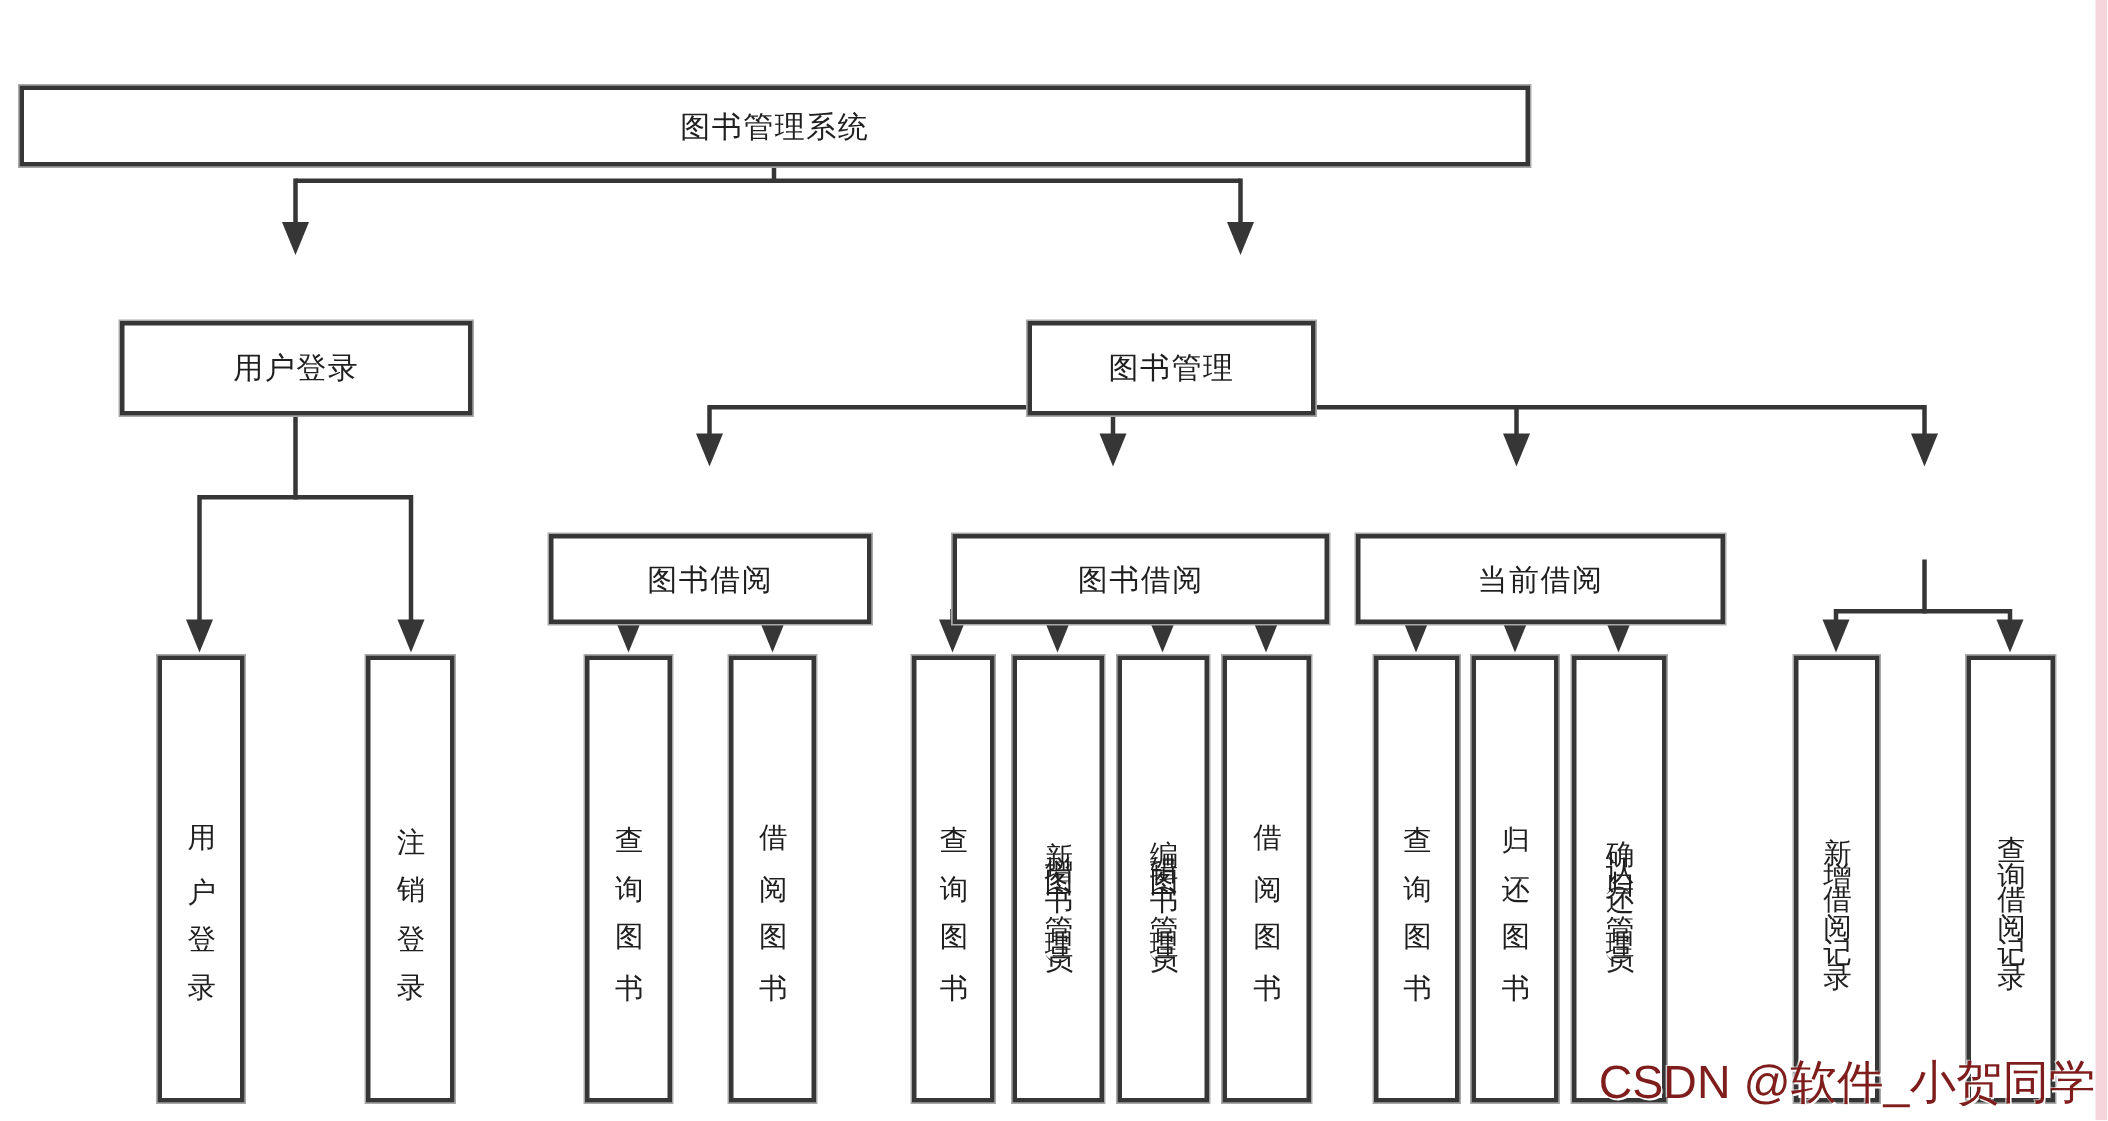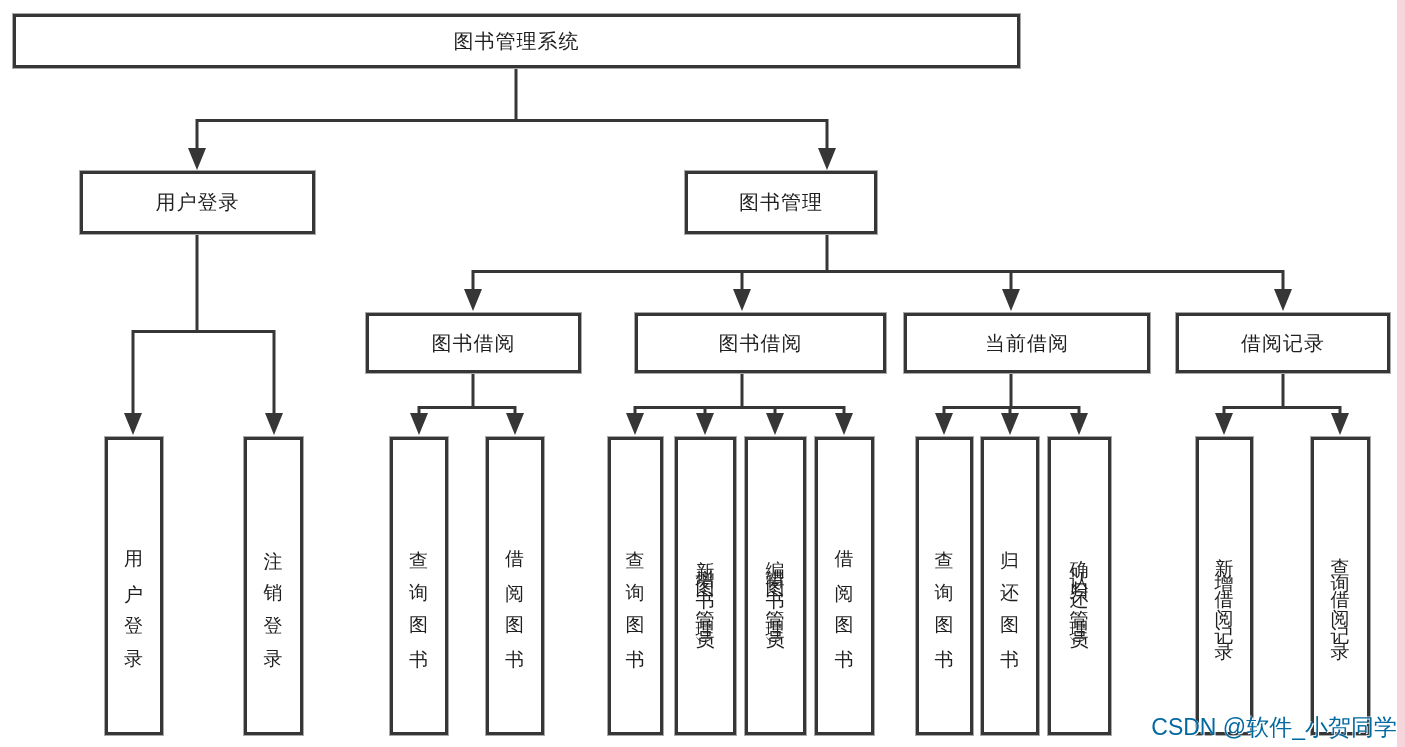--- a/index.html
+++ b/index.html
@@ -8,32 +8,32 @@
     position:relative; width:1405px; height:747px; background:#ffffff;
     font-family:"Liberation Sans", sans-serif; color:#1f1f1f; overflow:hidden;
   }
   .connectors { position:absolute; left:0; top:0; width:1405px; height:747px; }
   .box {
     position:absolute; background:#ffffff;
     border:3px solid #363636; box-shadow:0 0 0 1px #a9a9a9;
     display:flex; align-items:center; justify-content:center;
     z-index:2;
   }
-  .hbox { font-size:20px; letter-spacing:1px; white-space:nowrap; }
+  .hbox { font-size:20px; letter-spacing:1px; white-space:nowrap;margin-top:43px; }
   .vbox { top:437px; height:298px; font-size:19px; }
   .vbox span {
     writing-mode:vertical-rl; text-orientation:mixed;
     line-height:1; white-space:nowrap;
   }
   .sp4 span { letter-spacing:33px; margin-top:30px; }
   .sp6 span { letter-spacing:17px; margin-top:14px; }
   .sp9 span { letter-spacing:10px; margin-top:8px;  }
   .watermark {
     position:absolute; right:8px; bottom:4px; z-index:5;
-    font-size:23px; color:#0369a1;
+    font-size:31px; color:#7f1d1d;
     text-shadow:1px 1px 0 #ffffff, -1px -1px 0 rgba(255,255,255,.6);
     white-space:nowrap;
   }
   .edge-strip {
     position:absolute; right:0; top:0; width:8px; height:747px;
     background:#f6d6dc; z-index:6;
   }
 </style>
 </head>
 <body>
@@ -107,21 +107,20 @@
   </svg>
 
   <div class="box hbox" style="left:13px; top:14px; width:1007px; height:54px;">图书管理系统</div>
 
   <div class="box hbox" style="left:80px; top:171px; width:235px; height:63px;">用户登录</div>
   <div class="box hbox" style="left:685px; top:171px; width:192px; height:63px;">图书管理</div>
 
   <div class="box hbox" style="left:366px; top:313px; width:215px; height:60px;">图书借阅</div>
   <div class="box hbox" style="left:635px; top:313px; width:251px; height:60px;">图书借阅</div>
   <div class="box hbox" style="left:904px; top:313px; width:246px; height:60px;">当前借阅</div>
-  <div class="box hbox" style="left:1176px; top:313px; width:214px; height:60px;">借阅记录</div>
 
   <div class="box vbox sp4" style="left:105px; width:58px;">
     <span>用户登录</span>
   </div>
   <div class="box vbox sp4" style="left:244px; width:59px;">
     <span>注销登录</span>
   </div>
 
   <div class="box vbox sp4" style="left:390px; width:58px;">
     <span>查询图书</span>

